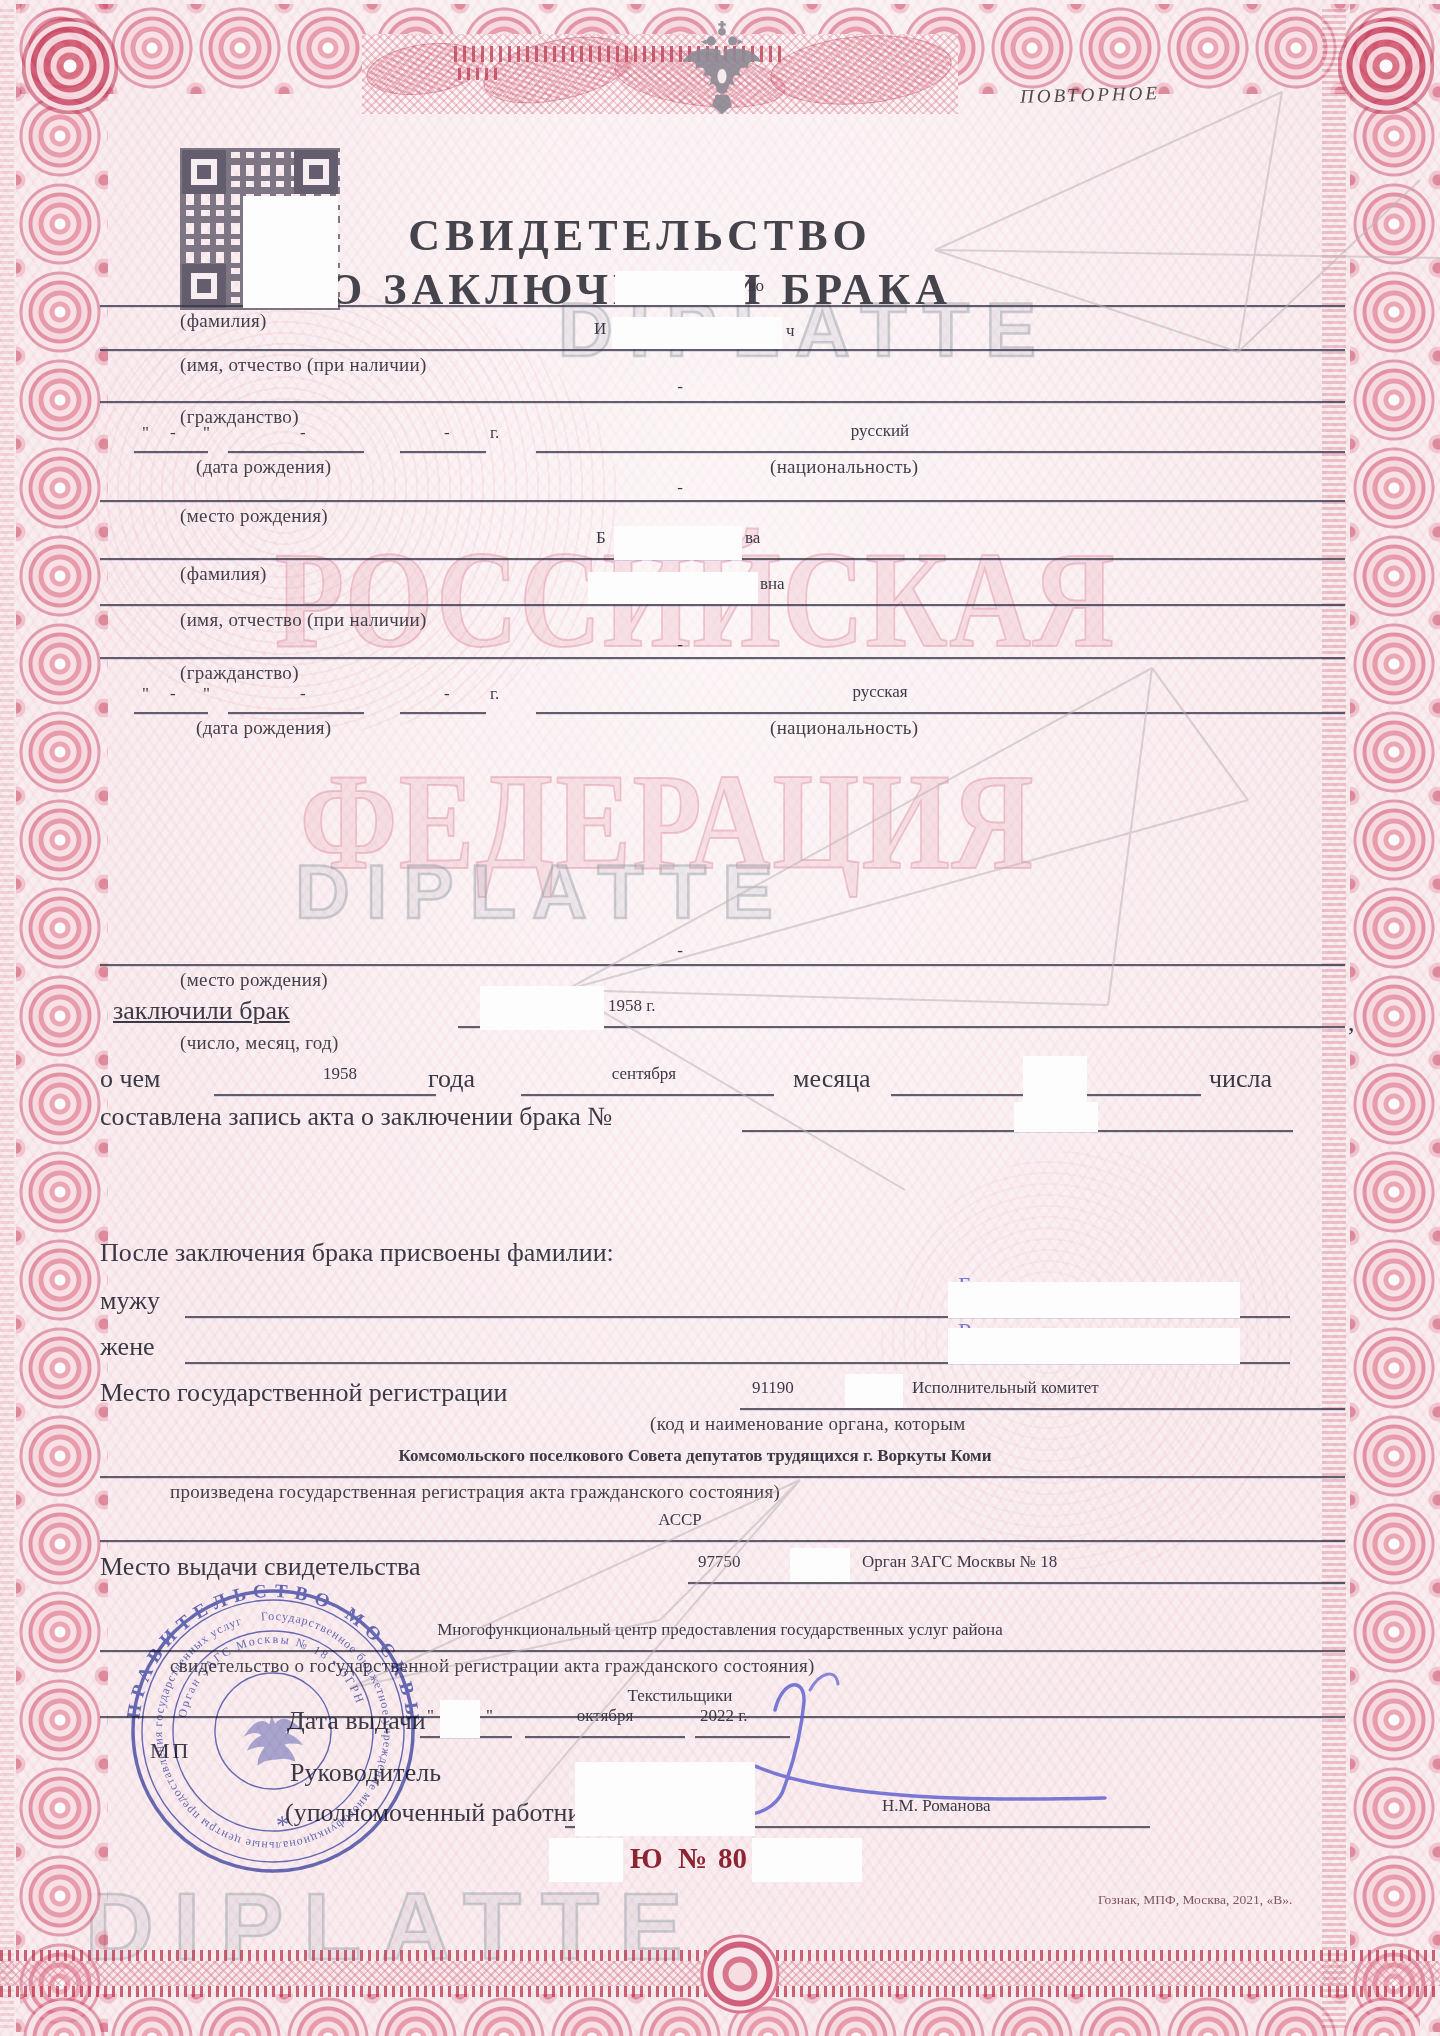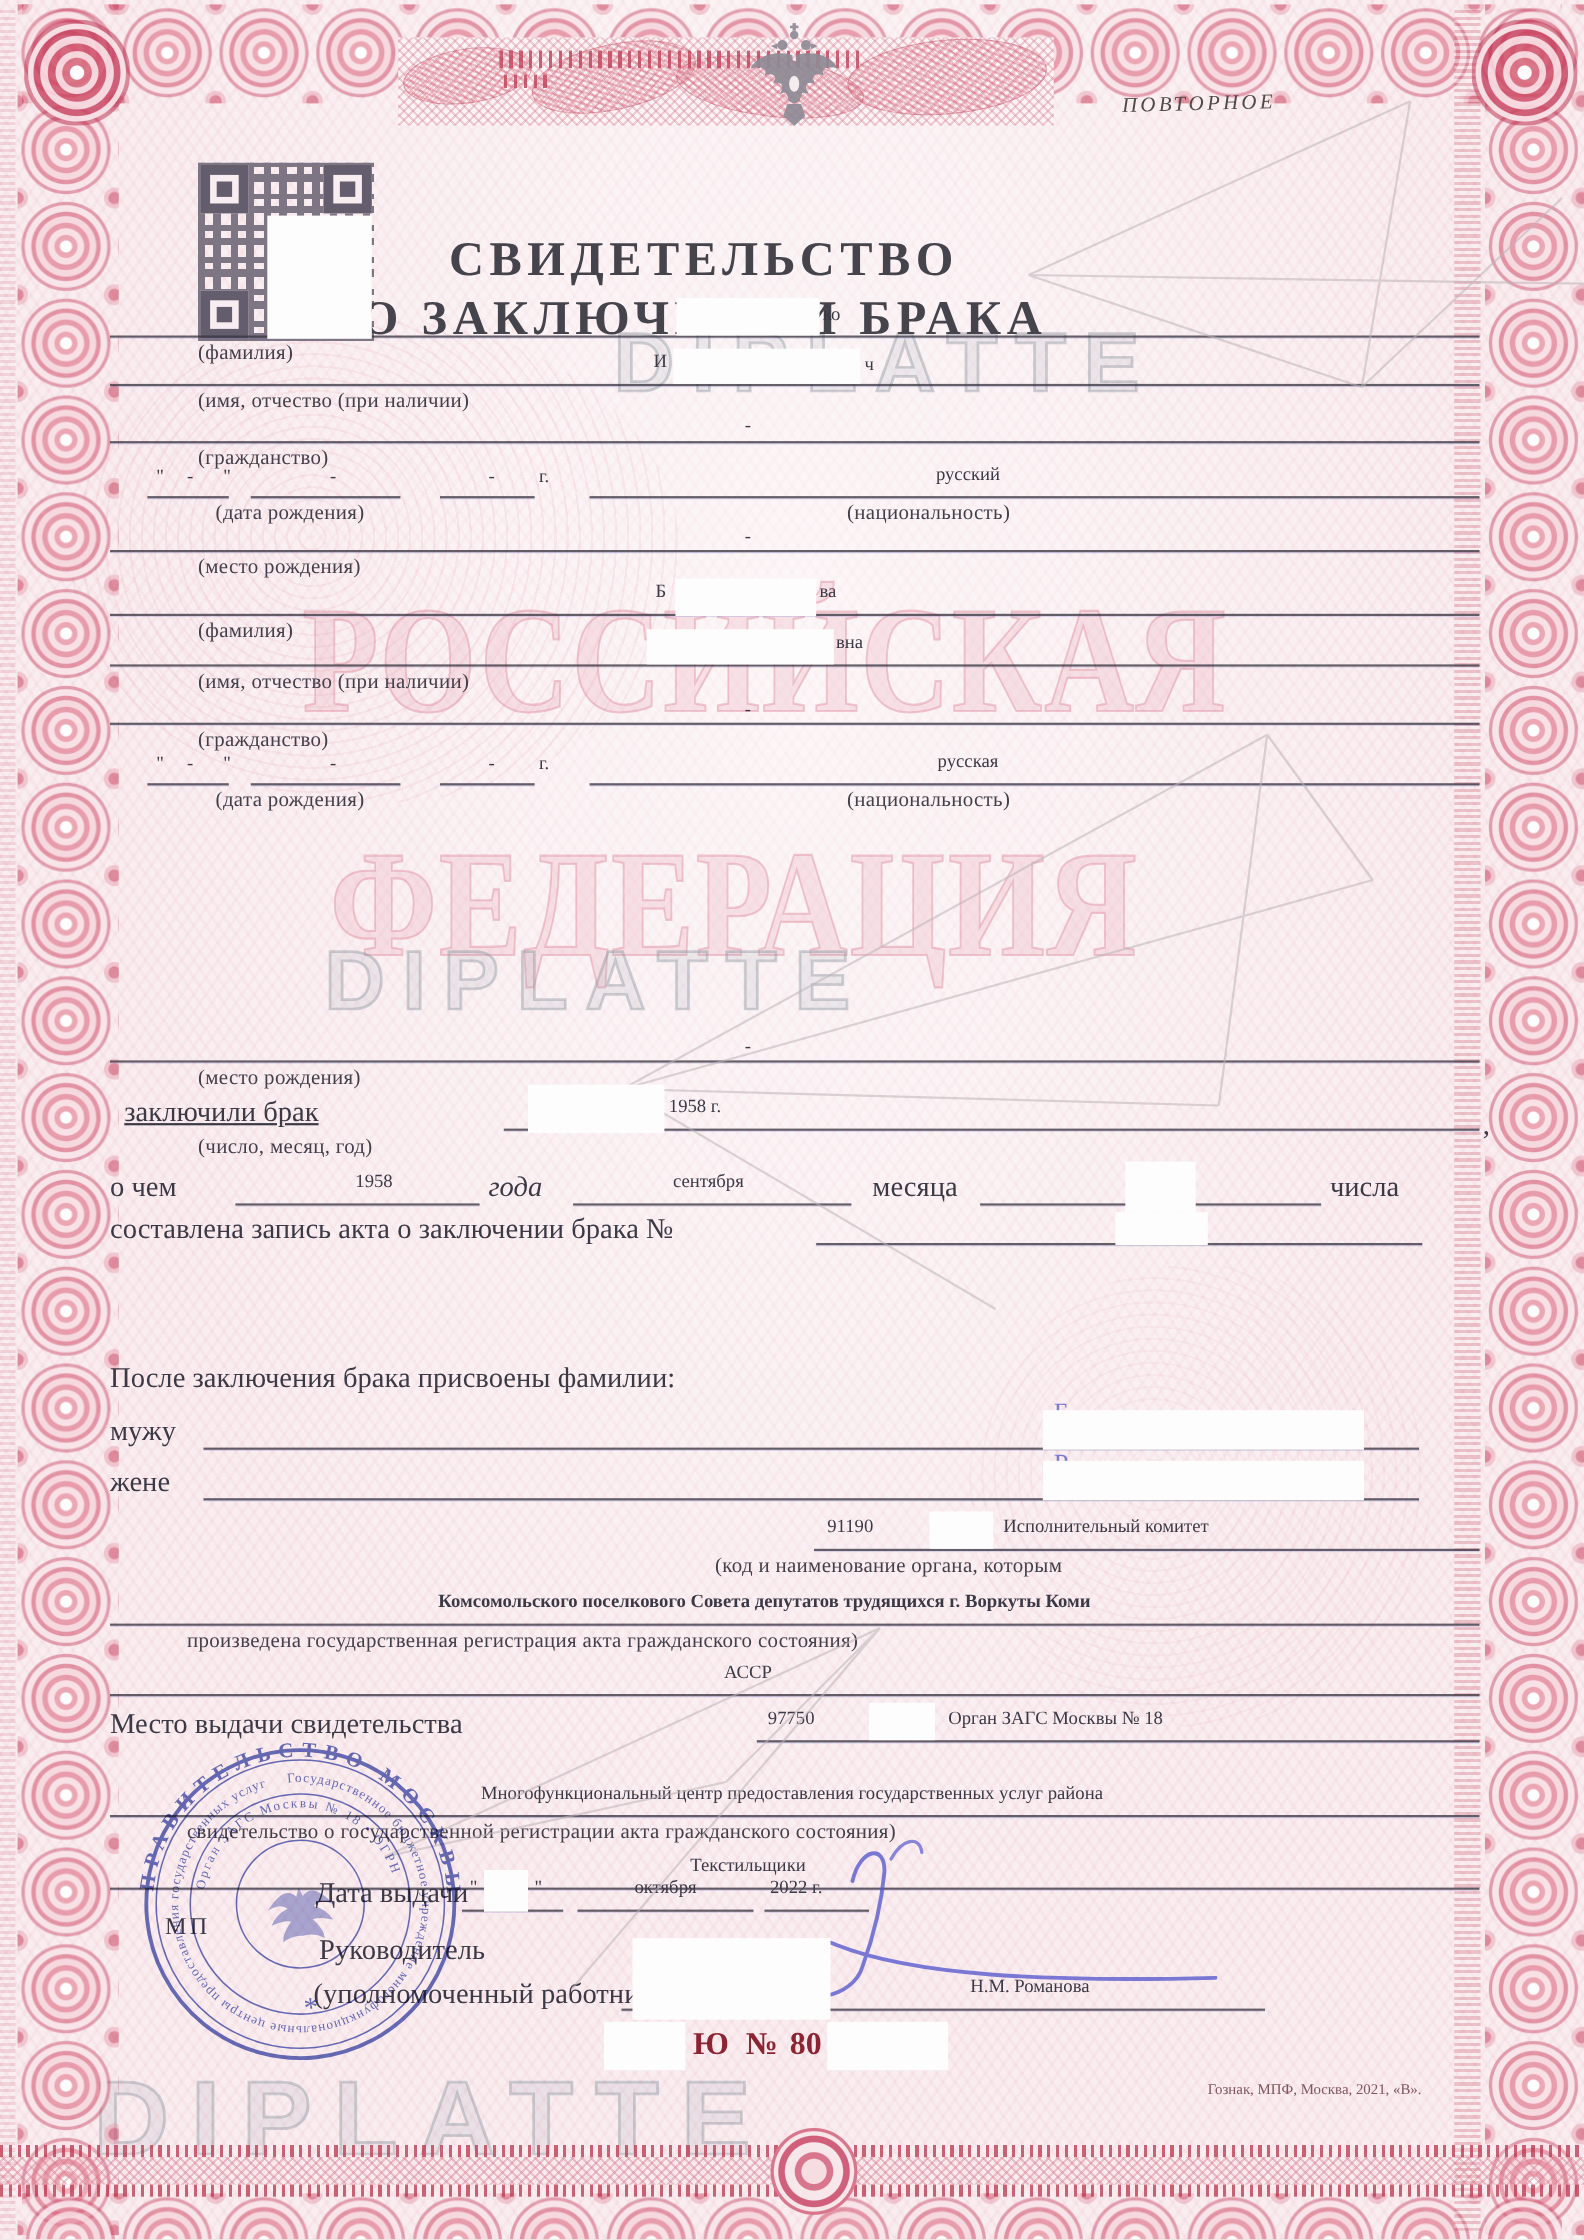--- a/index.html
+++ b/index.html
@@ -194,21 +194,21 @@
   <div class="txt" style="left:113px;top:996px;text-decoration:underline;">заключили брак</div>
   <div class="redact" style="left:480px;top:986px;width:124px;height:44px;"></div>
   <div class="val" style="left:608px;top:996px;">1958 г.</div>
   <div class="rule" style="left:458px;top:1026px;width:887px;"></div>
   <div class="txt" style="left:1348px;top:1008px;">,</div>
   <div class="lbl" style="left:180px;top:1032px;width:1000px;">(число, месяц, год)</div>
 
   <div class="txt" style="left:100px;top:1064px;">о чем</div>
   <div class="val ctr" style="left:240px;top:1064px;width:200px;">1958</div>
   <div class="rule" style="left:214px;top:1094px;width:222px;"></div>
-  <div class="txt" style="left:444px;top:1064px;font-style:italic;">года</div>
+  <div class="txt" style="left:428px;top:1064px;">года</div>
   <div class="val ctr" style="left:544px;top:1064px;width:200px;">сентября</div>
   <div class="rule" style="left:521px;top:1094px;width:253px;"></div>
   <div class="txt" style="left:793px;top:1064px;">месяца</div>
   <div class="rule" style="left:891px;top:1094px;width:310px;"></div>
   <div class="redact" style="left:1023px;top:1056px;width:64px;height:46px;"></div>
   <div class="txt" style="left:1209px;top:1064px;">числа</div>
 
   <div class="txt" style="left:100px;top:1102px;">составлена запись акта о заключении брака №</div>
   <div class="rule" style="left:742px;top:1130px;width:551px;"></div>
   <div class="redact" style="left:1014px;top:1102px;width:84px;height:30px;"></div>
@@ -216,20 +216,21 @@
   <div class="txt" style="left:100px;top:1238px;">После заключения брака присвоены фамилии:</div>
   <div class="txt" style="left:100px;top:1286px;">мужу</div>
   <div class="rule" style="left:185px;top:1316px;width:1105px;"></div>
   <div class="frag" style="left:958px;top:1272px;">Б</div>
   <div class="redact" style="left:948px;top:1282px;width:292px;height:36px;"></div>
   <div class="txt" style="left:100px;top:1332px;">жене</div>
   <div class="rule" style="left:185px;top:1362px;width:1105px;"></div>
   <div class="frag" style="left:958px;top:1318px;">Р</div>
   <div class="redact" style="left:948px;top:1328px;width:292px;height:36px;"></div>
 
+  <div class="txt" style="left:100px;top:1378px;">Место государственной регистрации</div>
   <div class="val" style="left:752px;top:1378px;">91190</div>
   <div class="redact" style="left:845px;top:1374px;width:58px;height:34px;"></div>
   <div class="val" style="left:912px;top:1378px;">Исполнительный комитет</div>
   <div class="rule" style="left:740px;top:1408px;width:605px;"></div>
   <div class="lbl" style="left:650px;top:1413px;width:600px;">(код и наименование органа, которым</div>
   <div class="val ctr" style="left:120px;top:1446px;width:1150px;font-weight:bold;">Комсомольского поселкового Совета депутатов трудящихся г. Воркуты Коми</div>
   <div class="rule" style="left:100px;top:1476px;width:1245px;"></div>
   <div class="lbl" style="left:170px;top:1481px;width:1020px;">произведена государственная регистрация акта гражданского состояния)</div>
   <div class="val ctr" style="left:180px;top:1510px;width:1000px;">АССР</div>
   <div class="rule" style="left:100px;top:1540px;width:1245px;"></div>

